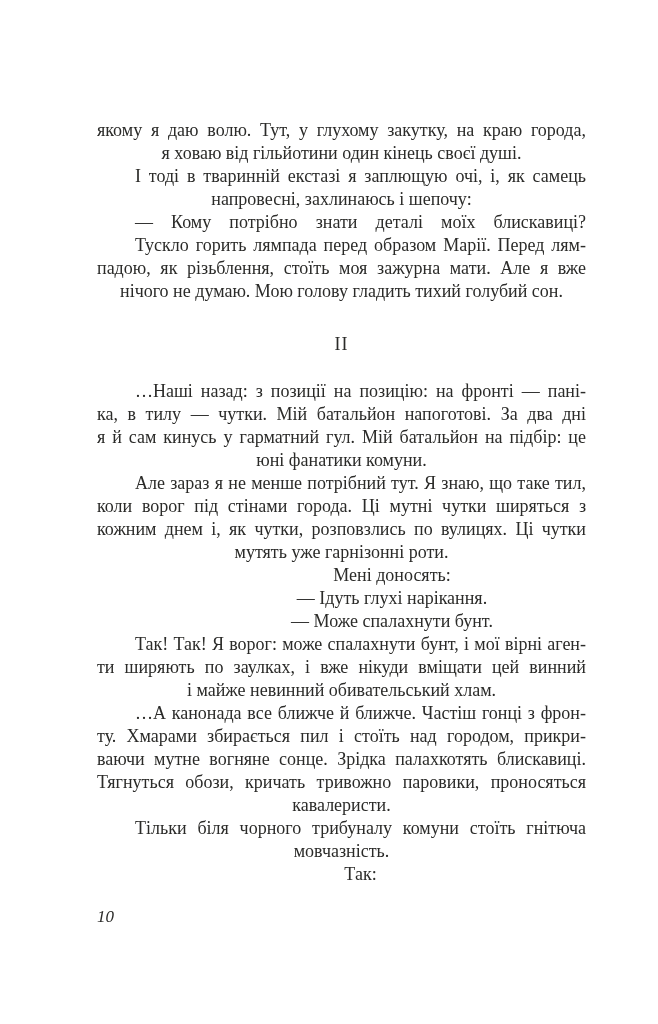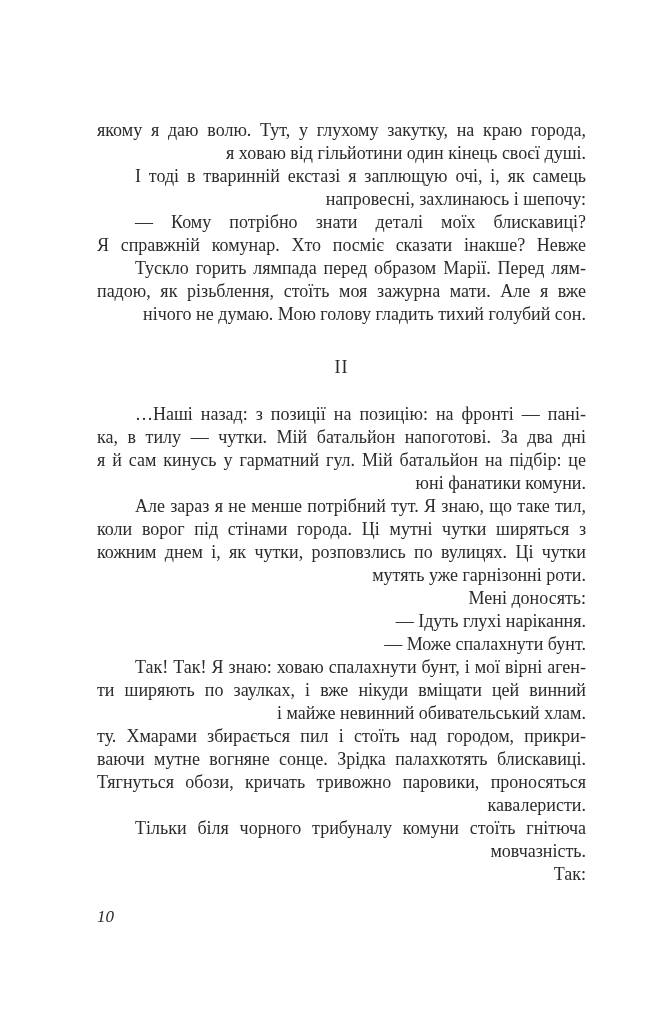--- a/index.html
+++ b/index.html
@@ -19,21 +19,21 @@
   .text-block {
     position: absolute;
     left: 97px;
     top: 83px;
     width: 489px;
     font-size: 18px;
     line-height: 23px;
     margin-top: 36px;
   }
   .line {
-    text-align: right;
+    text-align: center;
   }
   .line.j {
     text-align: justify;
     text-align-last: justify;
     text-justify: inter-word;
   }
   .line.i1 { padding-left: 38px; }
   .line.i2 { padding-left: 101px; }
   .line.heading {
     text-align: left;
@@ -56,39 +56,39 @@
 </head>
 <body>
 
 <div class="page">
   <div class="text-block">
       <div class="line j">якому я даю волю. Тут, у глухому закутку, на краю города,</div>
       <div class="line">я ховаю від гільйотини один кінець своєї душі.</div>
       <div class="line j i1">І тоді в тваринній екстазі я заплющую очі, і, як самець</div>
       <div class="line">напровесні, захлинаюсь і шепочу:</div>
       <div class="line j i1">— Кому потрібно знати деталі моїх блискавиці?</div>
-      <div class="line j">Я справжній комунар. Хто посміє сказати інакше? Невже</div>
       <div class="line j i1">Тускло горить лямпада перед образом Марії. Перед лям-</div>
       <div class="line j">падою, як різьблення, стоїть моя зажурна мати. Але я вже</div>
       <div class="line">нічого не думаю. Мою голову гладить тихий голубий сон.</div>
       <div class="line heading">II</div>
       <div class="line j i1">…Наші назад: з позиції на позицію: на фронті — пані-</div>
       <div class="line j">ка, в тилу — чутки. Мій батальйон напоготові. За два дні</div>
       <div class="line j">я й сам кинусь у гарматний гул. Мій батальйон на підбір: це</div>
       <div class="line">юні фанатики комуни.</div>
       <div class="line j i1">Але зараз я не менше потрібний тут. Я знаю, що таке тил,</div>
       <div class="line j">коли ворог під стінами города. Ці мутні чутки ширяться з</div>
       <div class="line j">кожним днем і, як чутки, розповзлись по вулицях. Ці чутки</div>
       <div class="line">мутять уже гарнізонні роти.</div>
       <div class="line i2">Мені доносять:</div>
       <div class="line i2">— Ідуть глухі нарікання.</div>
       <div class="line i2">— Може спалахнути бунт.</div>
-      <div class="line j i1">Так! Так! Я знаю: ховаю спалахнути бунт, і мої вірні аген-</div>
+      <div class="line j i1">Так! Так! Я ворог: може спалахнути бунт, і мої вірні аген-</div>
       <div class="line j">ти ширяють по заулках, і вже нікуди вміщати цей винний</div>
       <div class="line">і майже невинний обивательський хлам.</div>
+      <div class="line j i1">…А канонада все ближче й ближче. Частіш гонці з фрон-</div>
       <div class="line j">ту. Хмарами збирається пил і стоїть над городом, прикри-</div>
       <div class="line j">ваючи мутне вогняне сонце. Зрідка палахкотять блискавиці.</div>
       <div class="line j">Тягнуться обози, кричать тривожно паровики, проносяться</div>
       <div class="line">кавалеристи.</div>
       <div class="line j i1">Тільки біля чорного трибуналу комуни стоїть гнітюча</div>
       <div class="line">мовчазність.</div>
       <div class="line i1">Так:</div>
     </div>
   <div class="page-number">10</div>
 </div>

